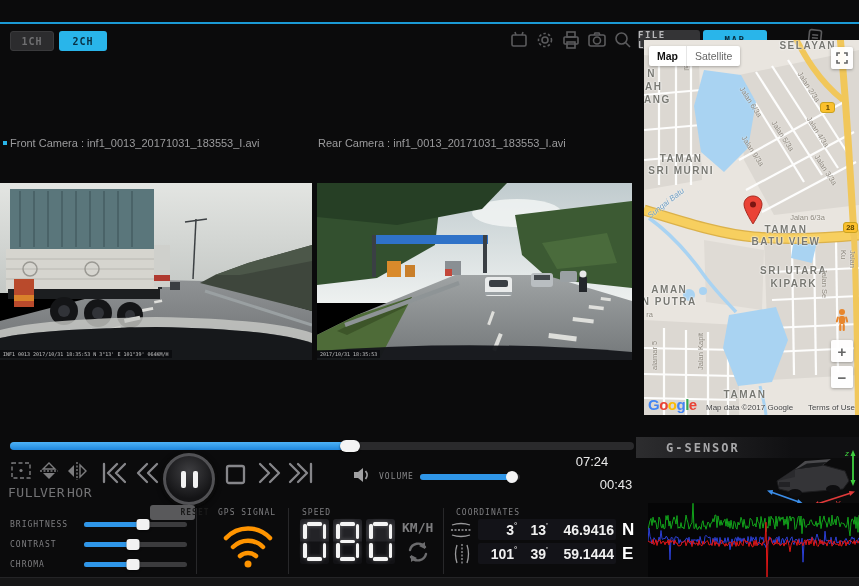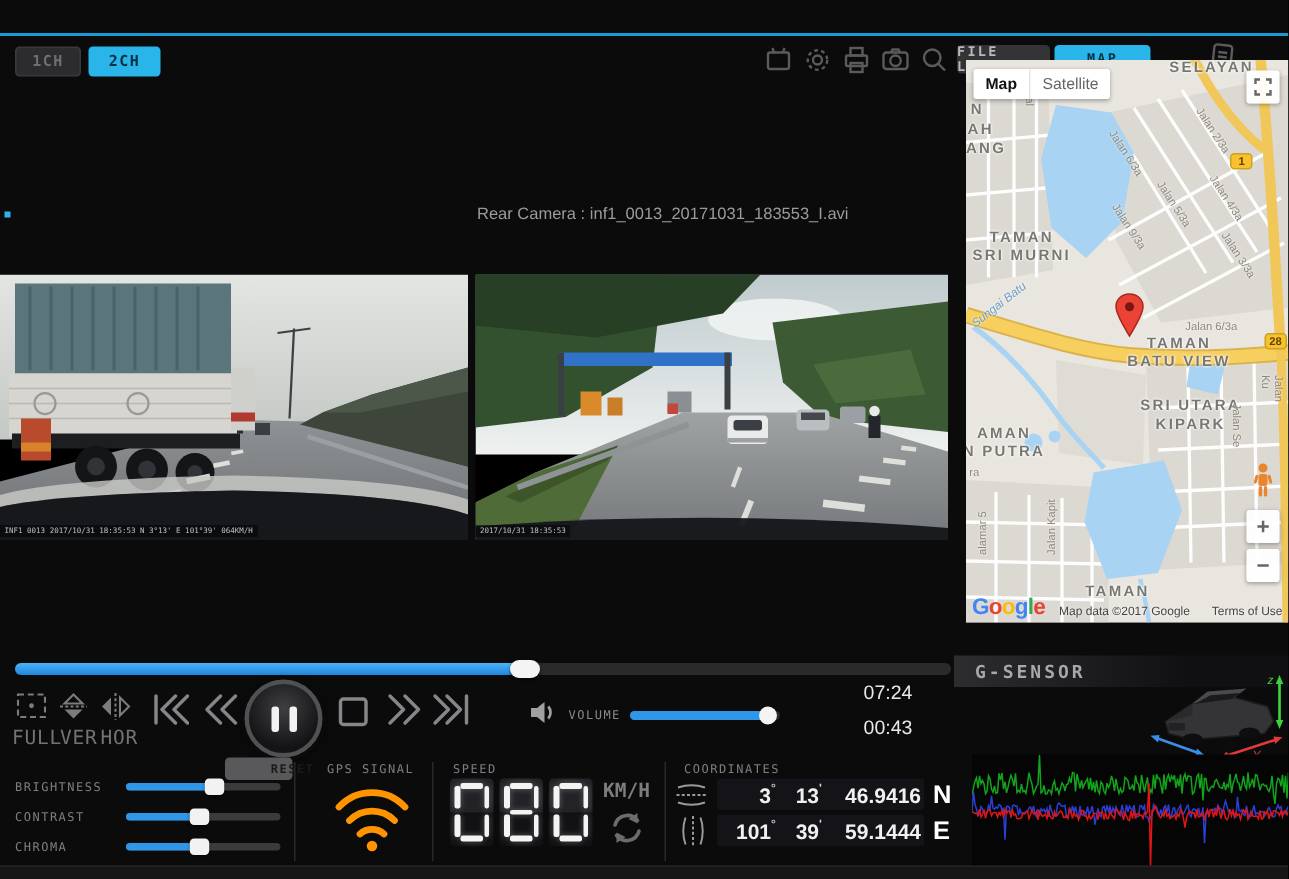--- a/index.html
+++ b/index.html
@@ -67,21 +67,21 @@
   
   #seek-track{position:absolute;left:10px;top:442px;width:624px;height:8px;border-radius:4px;background:#2a2a2c;}
   #seek-fill{position:absolute;left:0;top:0;height:8px;border-radius:4px;
              background:linear-gradient(#4db2f7,#1f86dc);}
   #seek-handle{position:absolute;top:-2px;width:20px;height:12px;border-radius:6px;background:#f4f4f4;
                transform:translateX(-50%);box-shadow:0 1px 2px rgba(0,0,0,.6);}
   
   #gsensor-bar{position:absolute;left:636px;top:437px;width:223px;height:21px;
                background:linear-gradient(90deg,#2d2d2f,#101012 70%);display:flex;align-items:center;}
   #gsensor-title{font-family:"DejaVu Sans Mono",monospace;font-size:12px;font-weight:bold;
-                 letter-spacing:2px;color:#a8a8aa;padding-left:14px;}
+                 letter-spacing:2px;color:#a8a8aa;padding-left:30px;}
   #car3d{position:absolute;left:763px;top:447px;}
   #gwave{position:absolute;left:648px;top:503px;background:#050506;}
   
   .view-ic{position:absolute;top:461px;width:22px;height:20px;}
   .view-ic svg{stroke:#7c7c7e;fill:none;stroke-width:1.4;}
   .view-lb{position:absolute;top:485px;font-size:13px;letter-spacing:.5px;color:#737375;
            font-family:"DejaVu Sans Mono",monospace;}
   .tr-btn{position:absolute;top:461px;width:26px;height:24px;}
   .tr-btn svg{stroke:#86868a;fill:none;stroke-width:2.3;stroke-linecap:round;stroke-linejoin:round;}
   #btn-pause{position:absolute;left:163px;top:453px;width:52px;height:52px;border-radius:50%;
@@ -90,21 +90,21 @@
              display:flex;align-items:center;justify-content:center;gap:7px;}
   .pause-bar{width:5px;height:17px;background:#f2f2f2;border-radius:2px;}
   #speaker{position:absolute;left:352px;top:466px;width:20px;height:18px;}
   #vol-label{position:absolute;left:379px;top:472px;font-size:8px;letter-spacing:1px;color:#88888a;
              font-family:"DejaVu Sans Mono",monospace;}
   #vol-track{position:absolute;left:420px;top:474px;width:100px;height:6px;border-radius:3px;background:#2a2a2c;}
   #vol-fill{position:absolute;left:0;top:0;height:6px;border-radius:3px;background:#2f96e8;}
   #vol-handle{position:absolute;top:-3px;width:12px;height:12px;border-radius:50%;background:#f4f4f4;
               transform:translateX(-50%);}
   .time{position:absolute;left:570px;width:44px;text-align:center;font-size:13px;color:#e9e9e9;}
-  #time-current{top:454px;} #time-total{top:477px;}
+  #time-current{top:454px;} #time-total{top:477px;margin-left:24px;}
   
   .vdiv{position:absolute;top:508px;height:66px;width:1px;background:#28282a;}
   #footer-strip{position:absolute;left:0;top:577px;width:859px;height:9px;background:#161617;
                 border-top:1px solid #242426;}
   #reset-btn{position:absolute;left:150px;top:505px;width:44px;height:15px;background:#59595b;
              border-radius:3px;color:#1a1a1a;font-size:8px;font-weight:bold;letter-spacing:1px;
              display:flex;align-items:center;justify-content:center;font-family:"DejaVu Sans Mono",monospace;padding-left:45px;}
   .adj-label{position:absolute;left:10px;font-size:8px;letter-spacing:1px;color:#7e7e80;
              font-family:"DejaVu Sans Mono",monospace;}
   .adj-track{position:absolute;left:84px;width:103px;height:5px;border-radius:2.5px;background:#3b3b3d;}
@@ -177,20 +177,21 @@
   <div id="tab-filelist" class="tab">FILE LIST</div>
   <div id="tab-map" class="tab">MAP</div>
   <div class="tbicon" style="left:803px;top:27px">
     <svg width="22" height="22">
         <rect x="6" y="3" width="12" height="15" rx="2" transform="rotate(6 12 10)"></rect>
         <path d="M9 8 H15 M9 11 H15 M9 14 H13" transform="rotate(6 12 10)"></path>
       </svg>
   </div>
 
   <div id="front-bullet"></div>
+  <div class="cam-label" style="left:10px">Front Camera : inf1_0013_20171031_183553_I.avi</div>
   <div class="cam-label" style="left:318px">Rear Camera :  inf1_0013_20171031_183553_I.avi</div>
 
   <div id="video-front" class="video">
     <svg width="312" height="177" viewBox="0 0 312 177">
       <defs>
         <linearGradient id="fsky" x1="0" y1="0" x2="0" y2="1">
             <stop offset="0" stop-color="#e3e5e2"></stop>
             <stop offset="1" stop-color="#c4c8c5"></stop>
           </linearGradient>
         <linearGradient id="froad" x1="0" y1="0" x2="0" y2="1">

